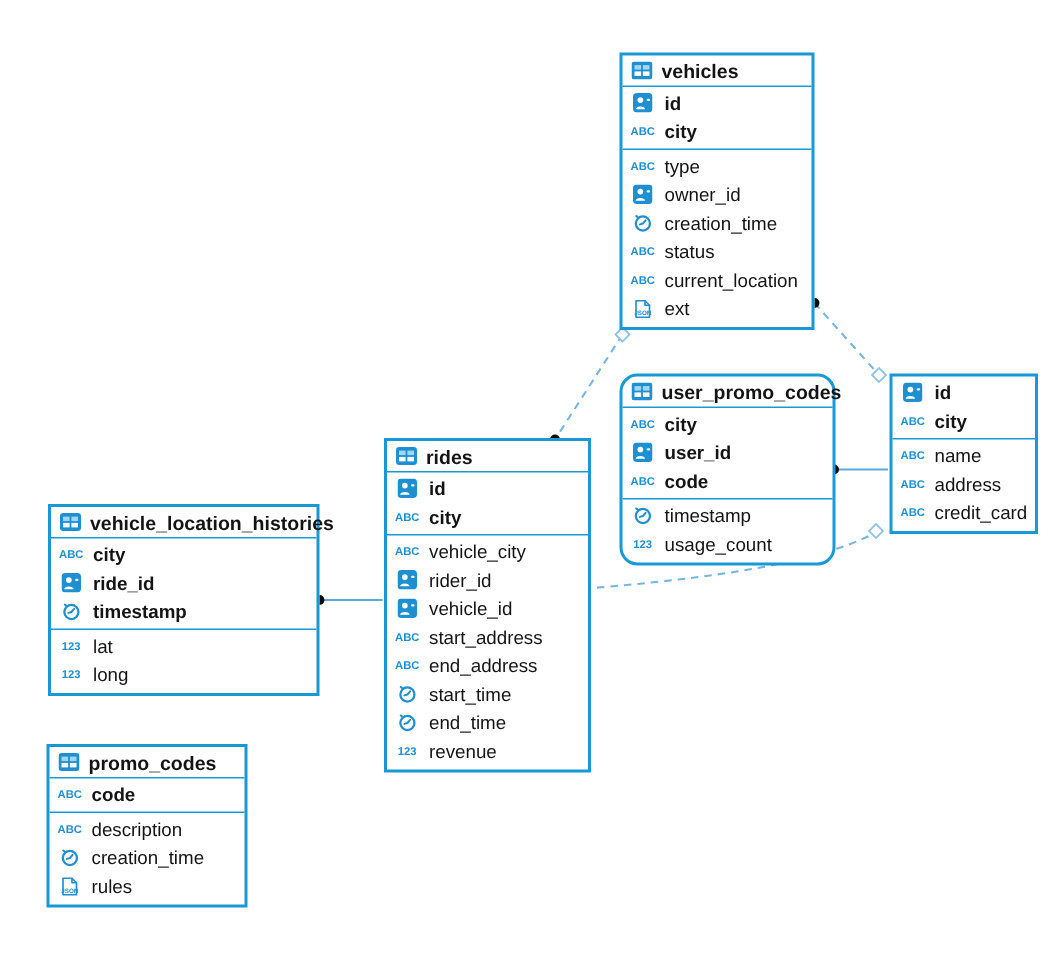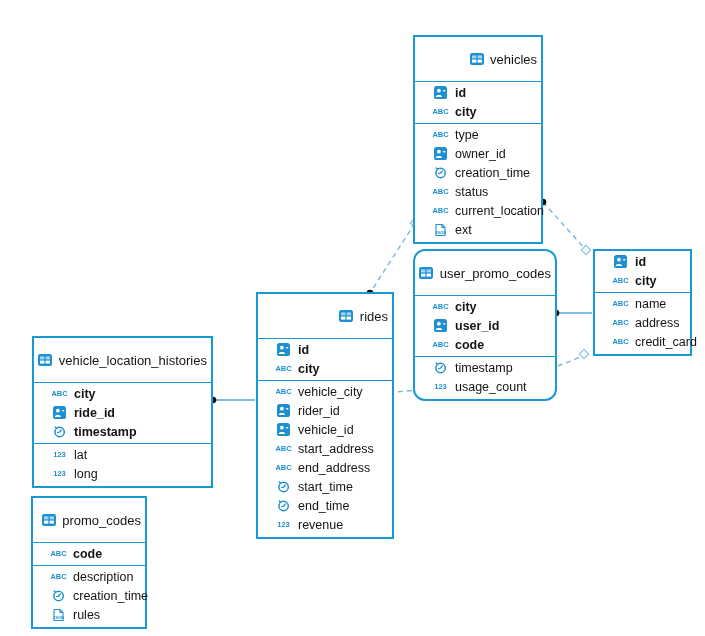--- a/index.html
+++ b/index.html
@@ -14,28 +14,28 @@
   #canvas{
     position:relative;width:705px;height:636px;background:#ffffff;overflow:hidden;
     font-family:"Liberation Sans","DejaVu Sans",sans-serif;color:var(--text);
   }
   #connectors{position:absolute;left:0;top:0;pointer-events:none;}
   .tbl{
     position:absolute;background:#fff;border:2px solid var(--border);
     box-sizing:border-box;font-size:12.5px;
   }
   .tbl-header{
-    display:flex;align-items:center;justify-content:flex-end;gap:5px;
-    height:20px;border-bottom:1px solid var(--border);padding:12px 4px;white-space:nowrap;
+    display:flex;align-items:center;justify-content:flex-start;gap:5px;
+    height:20px;border-bottom:1px solid var(--border);padding:0 4px;white-space:nowrap;font-weight:bold;
   }
   .tbl-title{font-size:13px;}
   .section.keys{border-bottom:1px solid var(--border);padding:1px 0 2px 0;}
   .section.body{padding:1px 0 3px 0;}
   .row{
-    display:flex;align-items:center;gap:6px;height:19px;padding:0 17px;white-space:nowrap;
+    display:flex;align-items:center;gap:6px;height:19px;padding:0 5px;white-space:nowrap;
   }
   .row.key{font-weight:700;}
   .ticon{
     display:inline-flex;align-items:center;justify-content:center;
     width:17px;min-width:17px;height:14px;
   }
   .ticon.glyph{
     font-size:7.5px;font-weight:700;color:var(--icon);letter-spacing:0;
     font-family:"Liberation Sans","DejaVu Sans",sans-serif;
   }
@@ -375,21 +375,21 @@
     <div class="row ">
       <span class="ticon glyph">123</span>
       <span class="col-label">lat</span>
     </div>
     <div class="row ">
       <span class="ticon glyph">123</span>
       <span class="col-label">long</span>
     </div>
     </div>
     </div>
-    <div class="tbl" style="left: 31px; top: 496px; width: 116px;">
+    <div class="tbl" style="left: 31px; top: 496px; width: 134px;">
     <div class="tbl-header">
       <span class="ticon">
       <svg width="14" height="12" viewBox="0 0 14 12">
         <rect width="14" height="12" rx="2.2" fill="#1e8fd0"></rect>
         <rect x="2" y="2.4" width="4.4" height="3" fill="#9fd6f3"></rect>
         <rect x="7.6" y="2.4" width="4.4" height="3" fill="#9fd6f3"></rect>
         <rect x="2" y="6.6" width="4.4" height="3" fill="#ffffff"></rect>
         <rect x="7.6" y="6.6" width="4.4" height="3" fill="#ffffff"></rect>
       </svg>
         </span>

